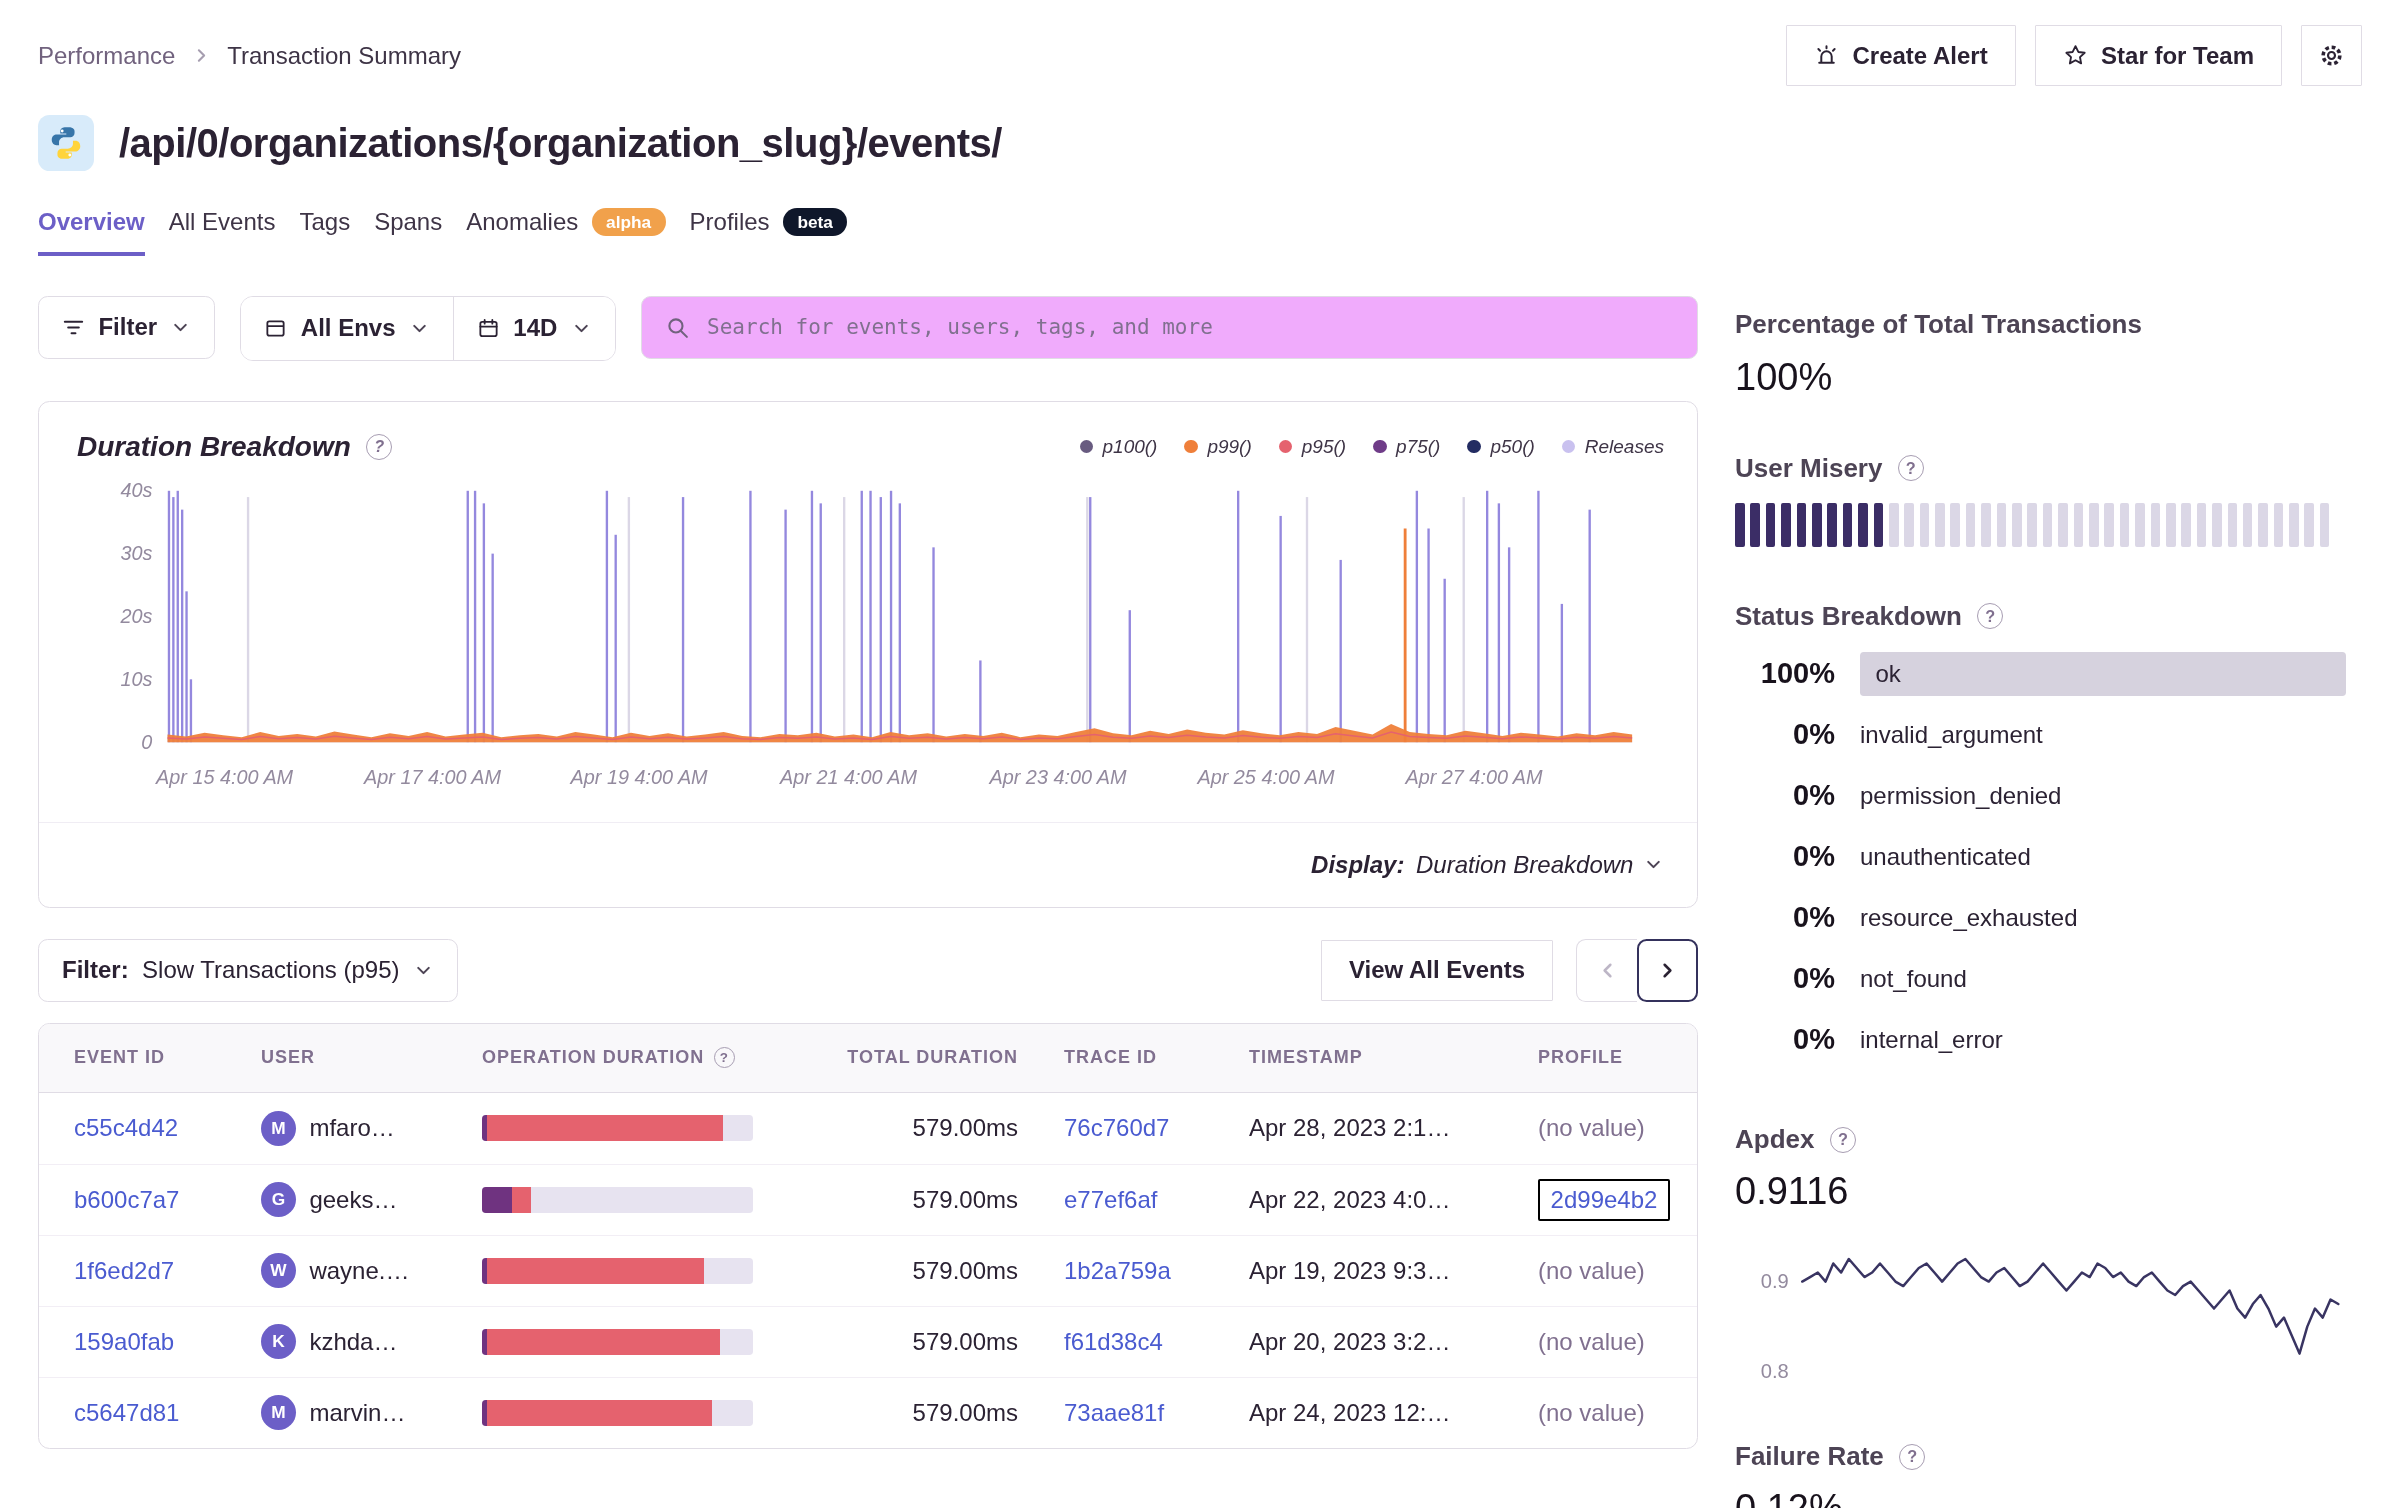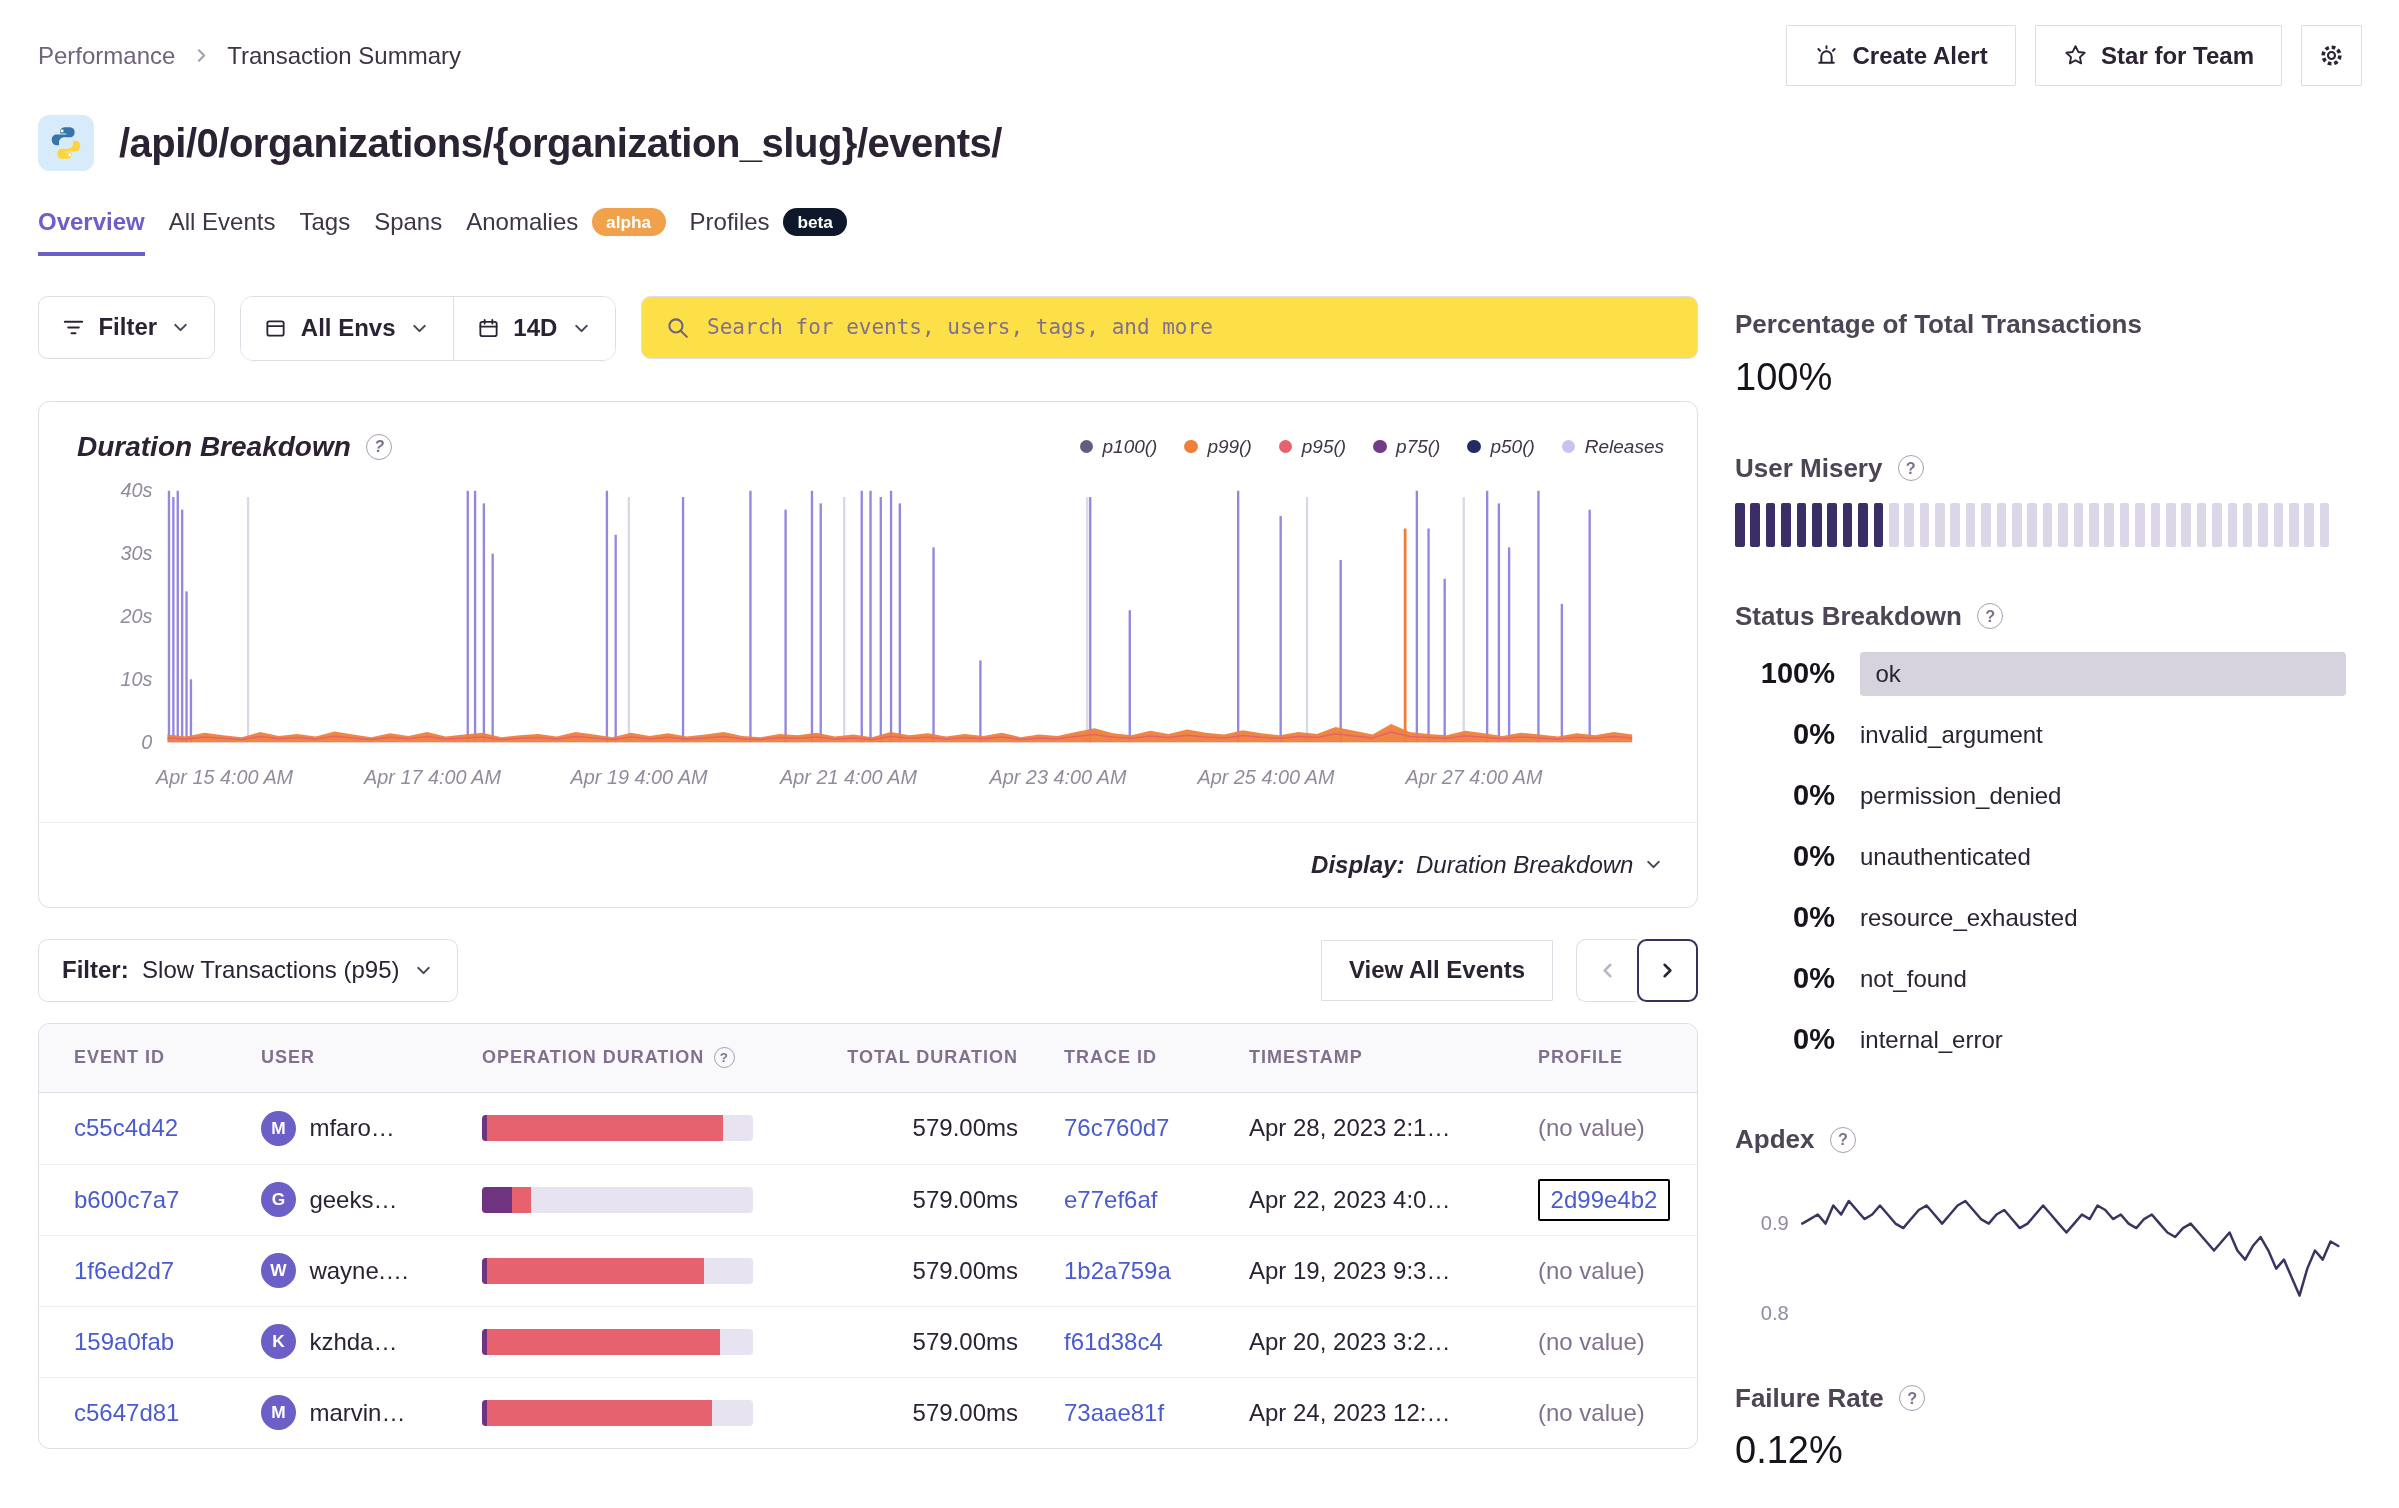--- a/index.html
+++ b/index.html
@@ -40,21 +40,21 @@
   .aside{width:611px;margin-left:37px;flex:none;padding-top:13.4px;}
 
   
   .filter-row{display:flex;gap:25px;}
   .ctl{display:inline-flex;align-items:center;gap:13.4px;height:63px;padding:0 23px;border:1.9px solid #E0DCE5;
     border-radius:9.6px;font-size:24px;font-weight:600;background:#fff;cursor:pointer;color:#2B2233;
     font-family:"Liberation Sans",sans-serif;}
   .seg{display:flex;border:1.9px solid #E0DCE5;border-radius:13px;overflow:hidden;}
   .seg .ctl{border:none;border-radius:0;}
   .seg .ctl + .ctl{border-left:1.9px solid #E0DCE5;}
-  .search{flex:1;display:flex;align-items:center;gap:17.3px;height:63px;border:1.9px solid #E0DCE5;border-radius:9.6px;padding:16px 23px;background:#fde047;}
+  .search{flex:1;display:flex;align-items:center;gap:17.3px;height:63px;border:1.9px solid #E0DCE5;border-radius:9.6px;padding:16px 23px;background:#f0abfc;}
   .search input{flex:1;border:none;outline:none;font-family:"DejaVu Sans Mono",monospace;font-size:21px;color:#2B2233;background:transparent;}
   .search input::placeholder{color:#80708F;}
 
   
   .panel{border:1.9px solid #E0DCE5;border-radius:11.5px;margin-top:40px;background:#fff;font-style:italic;}
   .panel-head{display:flex;justify-content:space-between;align-items:center;padding:29px 33px 3.8px 38px;}
   .panel-title{display:flex;gap:15.4px;align-items:center;font-size:28px;font-weight:700;}
   .legend{display:flex;gap:27px;align-items:center;font-size:19px;color:#3E3446;}
   .legend-item{display:inline-flex;align-items:center;gap:9.6px;cursor:pointer;}
   .dot{width:13.4px;height:13.4px;border-radius:50%;display:inline-block;flex:none;}
@@ -557,20 +557,21 @@
           <div class="status-label">internal_error</div>
         </div>
       </div>
     </div>
 
     <div class="sb-section">
       <div class="sb-title">
           <span>Apdex</span>
           <span class="help">?</span>
         </div>
+      <div class="sb-value">0.9116</div>
       <svg class="apdex" viewBox="0 0 636 185">
           <text x="56" y="69.87499999999996" text-anchor="end" class="axis-label">0.9</text>
           <text x="56" y="163.62499999999997" text-anchor="end" class="axis-label">0.8</text>
           <polyline points="70.0,62.9 78.1,58.2 86.2,53.5 94.3,62.9 102.3,44.1 110.4,53.5 118.5,39.4 126.6,48.8 134.7,58.2 142.8,53.5 150.9,44.1 159.0,53.5 167.0,62.9 175.1,67.6 183.2,58.2 191.3,48.8 199.4,44.1 207.5,53.5 215.6,62.9 223.7,53.5 231.7,44.1 239.8,39.4 247.9,48.8 256.0,58.2 264.1,62.9 272.2,53.5 280.3,48.8 288.3,58.2 296.4,67.6 304.5,62.9 312.6,53.5 320.7,44.1 328.8,53.5 336.9,62.9 345.0,72.2 353.0,62.9 361.1,53.5 369.2,58.2 377.3,44.1 385.4,48.8 393.5,58.2 401.6,53.5 409.7,62.9 417.7,67.6 425.8,58.2 433.9,53.5 442.0,62.9 450.1,72.2 458.2,76.9 466.3,67.6 474.3,62.9 482.4,72.2 490.5,81.6 498.6,91.0 506.7,81.6 514.8,72.2 522.9,91.0 531.0,100.4 539.0,86.3 547.1,76.9 555.2,91.0 563.3,109.8 571.4,100.4 579.5,119.1 587.6,137.9 595.7,109.8 603.7,91.0 611.8,100.4 619.9,81.6 628.0,86.3" fill="none" stroke="#393462" stroke-width="2.6" stroke-linejoin="round" stroke-linecap="round"></polyline>
         </svg>
     </div>
 
     <div class="sb-section" style="margin-top:42px">
       <div class="sb-title">
           <span>Failure Rate</span>

